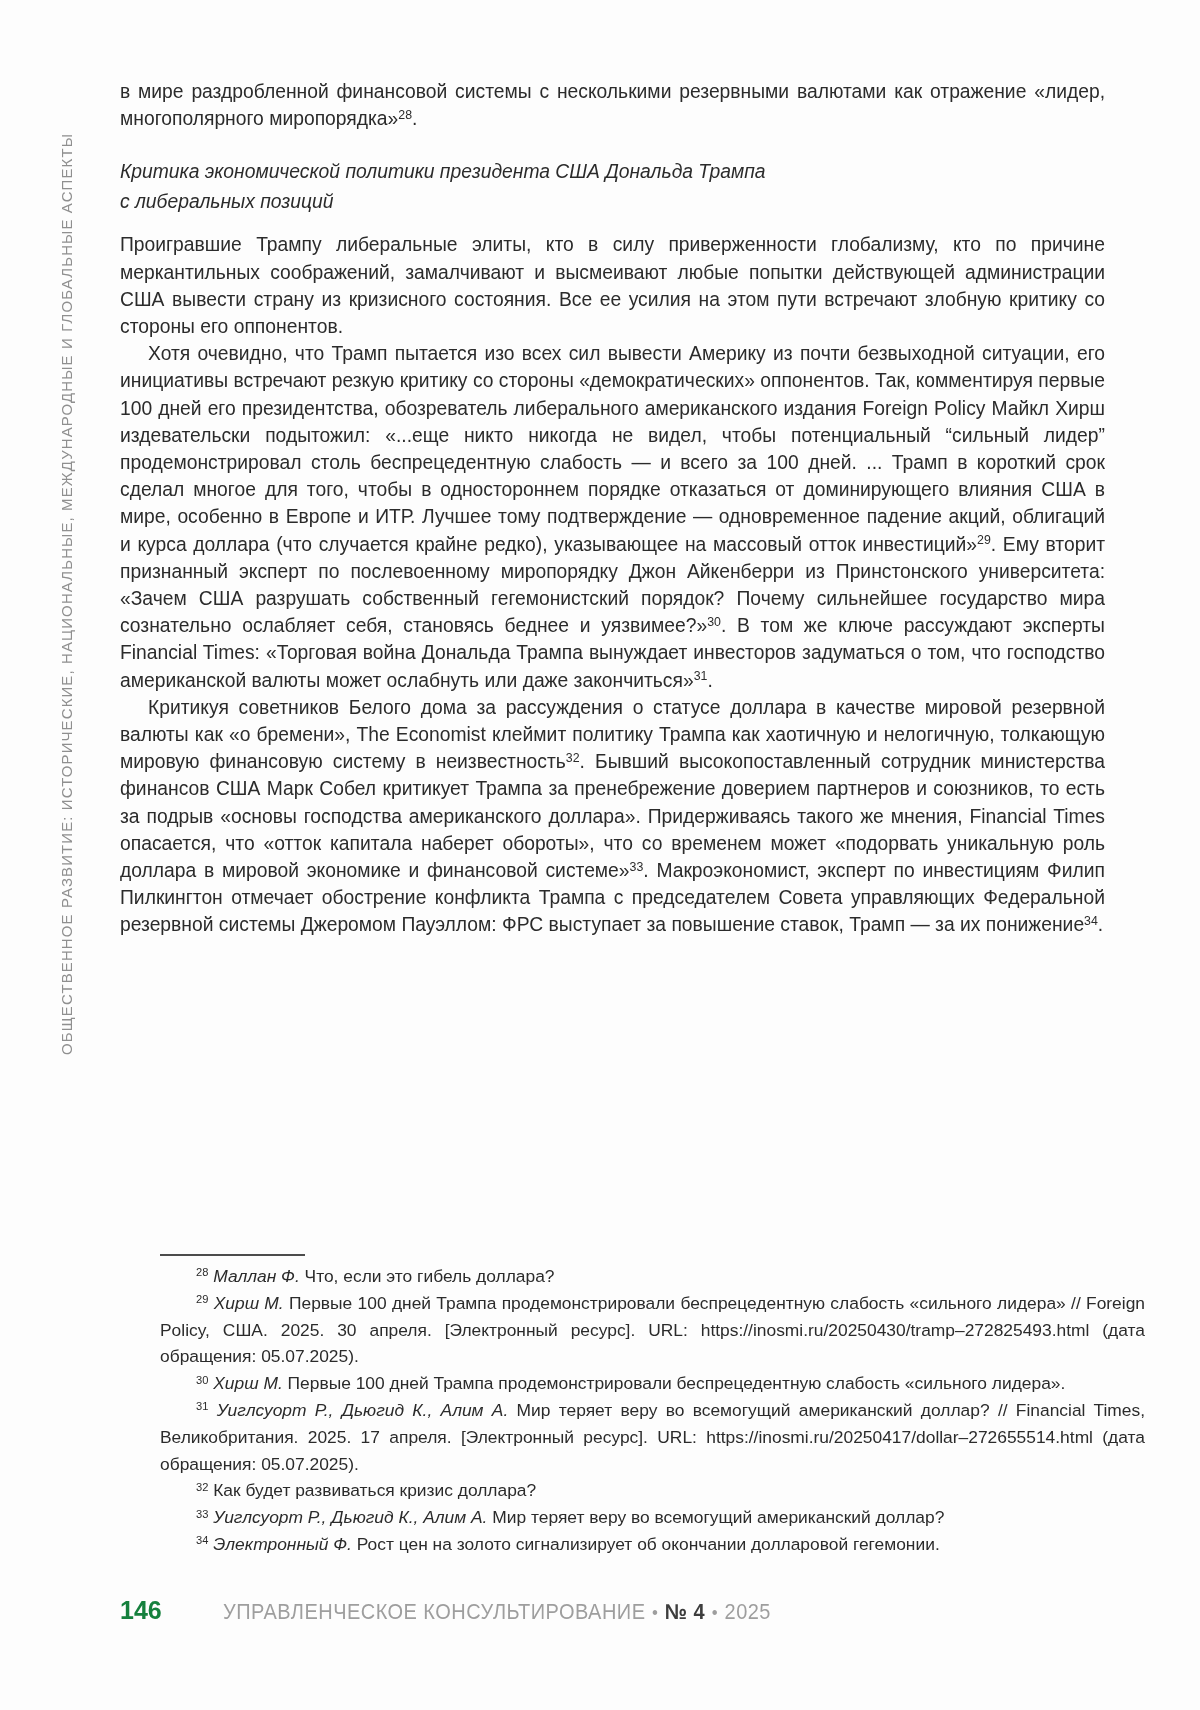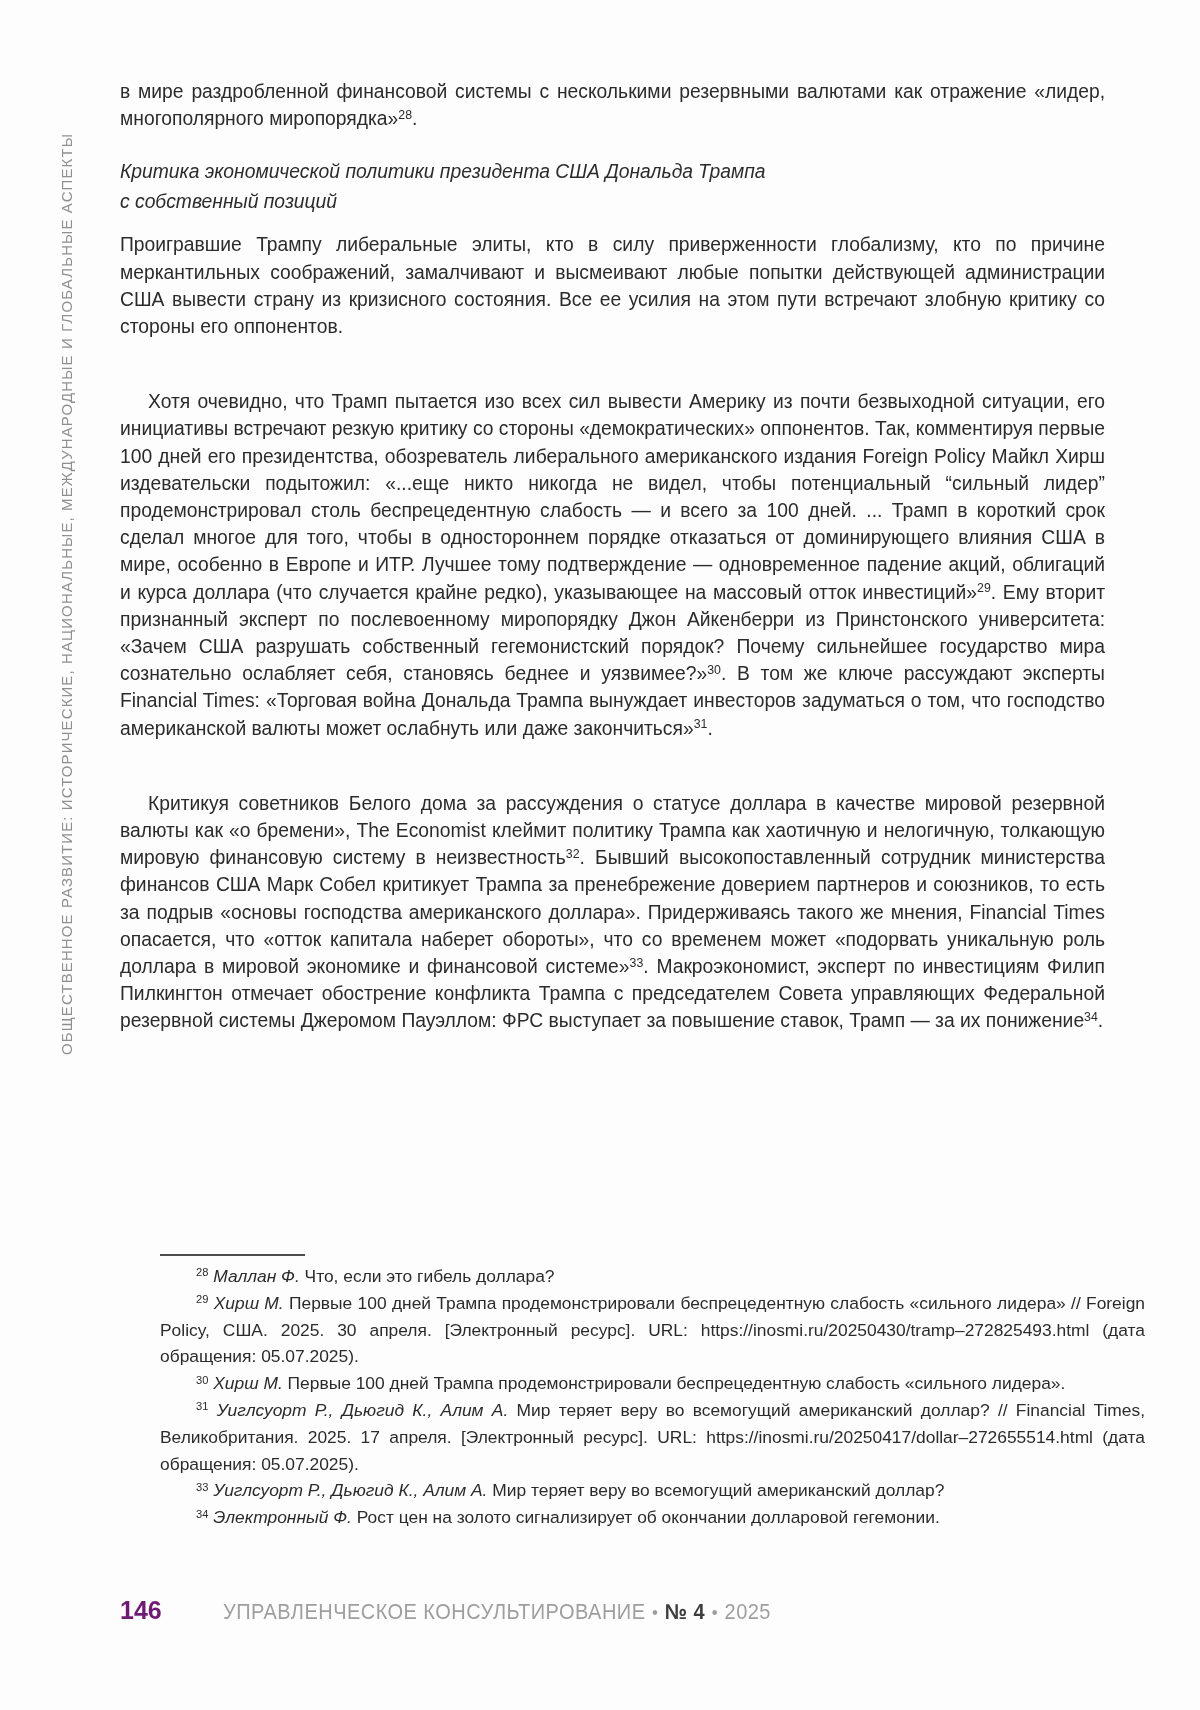--- a/index.html
+++ b/index.html
@@ -29,21 +29,21 @@
   .article {
     position: absolute;
     left: 120px;
     top: 78px;
     width: 985px;
     font-size: 19.3px;
     line-height: 27.2px;
     text-align: justify;
   }
   .article p { margin: 0; hyphens: auto; -webkit-hyphens: auto; }
-  .article p.indent { text-indent: 28px; margin-top: 48px; }
+  .article p.indent { text-indent: 28px; }
   .article p.subheading {
     font-style: italic;
     text-align: left;
     line-height: 30px;
     margin: 25px 0 14px 0;
     hyphens: none;
   }
   sup {
     font-size: 64%;
     line-height: 0;
@@ -71,21 +71,21 @@
     margin: 0 0 7px 0;
   }
   .footnotes p.fn { margin: 0; text-indent: 36px; }
   
   .pagenum {
     position: absolute;
     left: 120px;
     top: 1596px;
     font-size: 25px;
     font-weight: bold;
-    color: #701a75;
+    color: #15803d;
   }
   .journal {
     position: absolute;
     left: 223px;
     top: 1600px;
     font-size: 21.5px;
     letter-spacing: 0.5px;
     color: #9e9e9e;
     white-space: nowrap;
     transform: scaleX(0.93);
@@ -96,33 +96,34 @@
 </style>
 </head>
 <body>
 
 <div class="page">
 
   <div class="sidebar">ОБЩЕСТВЕННОЕ РАЗВИТИЕ: ИСТОРИЧЕСКИЕ, НАЦИОНАЛЬНЫЕ, МЕЖДУНАРОДНЫЕ И ГЛОБАЛЬНЫЕ АСПЕКТЫ</div>
 
   <div class="article">
       <p><span>в мире раздробленной финансовой системы с несколькими резервными валютами как отражение «лидер, многополярного миропорядка»</span><sup>28</sup><span>.</span></p>
-      <p class="subheading"><span class="i">Критика экономической политики президента США Дональда Трампа</span><br><span class="i">с собственный позиций</span></p>
+      <p class="subheading"><span class="i">Критика экономической политики президента США Дональда Трампа</span><br><span class="i">с либеральных позиций</span></p>
       <p><span>Проигравшие Трампу либеральные элиты, кто в силу приверженности глобализму, кто по причине меркантильных соображений, замалчивают и высмеивают любые попытки действующей администрации США вывести страну из кризисного состояния. Все ее усилия на этом пути встречают злобную критику со стороны его оппонентов.</span></p>
       <p class="indent"><span>Хотя очевидно, что Трамп пытается изо всех сил вывести Америку из почти безвыходной ситуации, его инициативы встречают резкую критику со стороны «демократических» оппонентов. Так, комментируя первые 100 дней его президентства, обозреватель либерального американского издания Foreign Policy Майкл Хирш издевательски подытожил: «...еще никто никогда не видел, чтобы потенциальный “сильный лидер” продемонстрировал столь беспрецедентную слабость — и всего за 100 дней. ... Трамп в короткий срок сделал многое для того, чтобы в одностороннем порядке отказаться от доминирующего влияния США в мире, особенно в Европе и ИТР. Лучшее тому подтверждение — одновременное падение акций, облигаций и курса доллара (что случается крайне редко), указывающее на массовый отток инвестиций»</span><sup>29</sup><span>. Ему вторит признанный эксперт по послевоенному миропорядку Джон Айкенберри из Принстонского университета: «Зачем США разрушать собственный гегемонистский порядок? Почему сильнейшее государство мира сознательно ослабляет себя, становясь беднее и уязвимее?»</span><sup>30</sup><span>. В том же ключе рассуждают эксперты Financial Times: «Торговая война Дональда Трампа вынуждает инвесторов задуматься о том, что господство американской валюты может ослабнуть или даже закончиться»</span><sup>31</sup><span>.</span></p>
       <p class="indent"><span>Критикуя советников Белого дома за рассуждения о статусе доллара в качестве мировой резервной валюты как «о бремени», The Economist клеймит политику Трампа как хаотичную и нелогичную, толкающую мировую финансовую систему в неизвестность</span><sup>32</sup><span>. Бывший высокопоставленный сотрудник министерства финансов США Марк Собел критикует Трампа за пренебрежение доверием партнеров и союзников, то есть за подрыв «основы господства американского доллара». Придерживаясь такого же мнения, Financial Times опасается, что «отток капитала наберет обороты», что со временем может «подорвать уникальную роль доллара в мировой экономике и финансовой системе»</span><sup>33</sup><span>. Макроэкономист, эксперт по инвестициям Филип Пилкингтон отмечает обострение конфликта Трампа с председателем Совета управляющих Федеральной резервной системы Джеромом Пауэллом: ФРС выступает за повышение ставок, Трамп — за их понижение</span><sup>34</sup><span>.</span></p>
     </div>
 
   <div class="footnotes">
     <div class="fn-rule"></div>
     <div>
         <p class="fn"><sup>28</sup> <span class="i">Маллан Ф.</span> <span>Что, если это гибель доллара?</span></p>
         <p class="fn"><sup>29</sup> <span class="i">Хирш М.</span> <span>Первые 100 дней Трампа продемонстрировали беспрецедентную слабость «сильного лидера» // Foreign Policy, США. 2025. 30 апреля. [Электронный ресурс]. URL: https://inosmi.ru/20250430/tramp–272825493.html (дата обращения: 05.07.2025).</span></p>
         <p class="fn"><sup>30</sup> <span class="i">Хирш М.</span> <span>Первые 100 дней Трампа продемонстрировали беспрецедентную слабость «сильного лидера».</span></p>
         <p class="fn"><sup>31</sup> <span class="i">Уиглсуорт Р., Дьюгид К., Алим А.</span> <span>Мир теряет веру во всемогущий американский доллар? // Financial Times, Великобритания. 2025. 17 апреля. [Электронный ресурс]. URL: https://inosmi.ru/20250417/dollar–272655514.html (дата обращения: 05.07.2025).</span></p>
+        <p class="fn"><sup>32</sup> <span>Как будет развиваться кризис доллара?</span></p>
         <p class="fn"><sup>33</sup> <span class="i">Уиглсуорт Р., Дьюгид К., Алим А.</span> <span>Мир теряет веру во всемогущий американский доллар?</span></p>
         <p class="fn"><sup>34</sup> <span class="i">Электронный Ф.</span> <span>Рост цен на золото сигнализирует об окончании долларовой гегемонии.</span></p>
       </div>
   </div>
 
   <div class="pagenum">146</div>
 
   <div class="journal">
     <span>УПРАВЛЕНЧЕСКОЕ КОНСУЛЬТИРОВАНИЕ</span><span class="dot">•</span><span class="issue">№ 4</span><span class="dot">•</span><span class="year">2025</span>
   </div>

